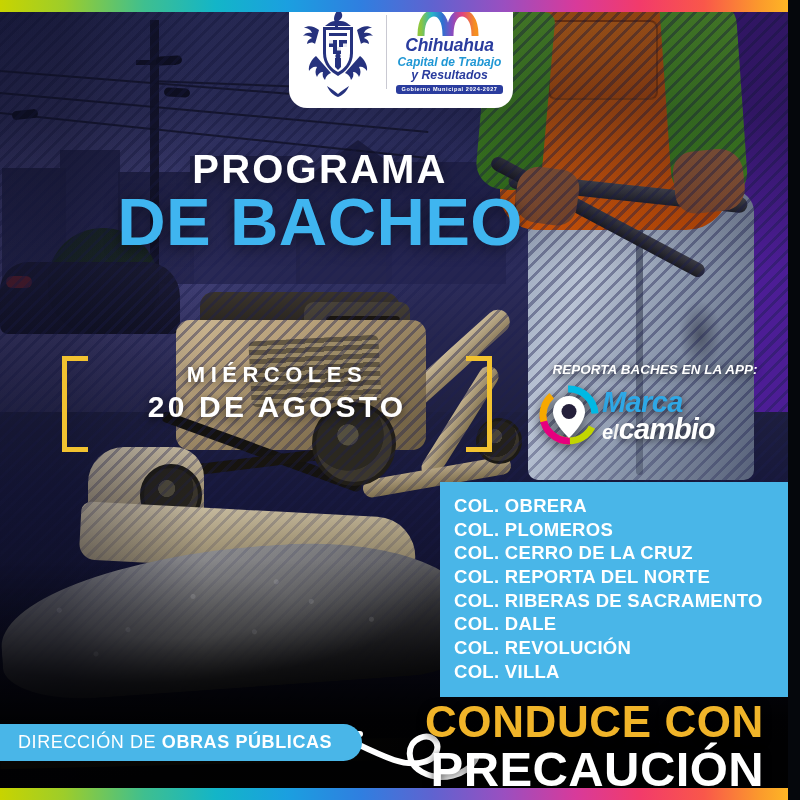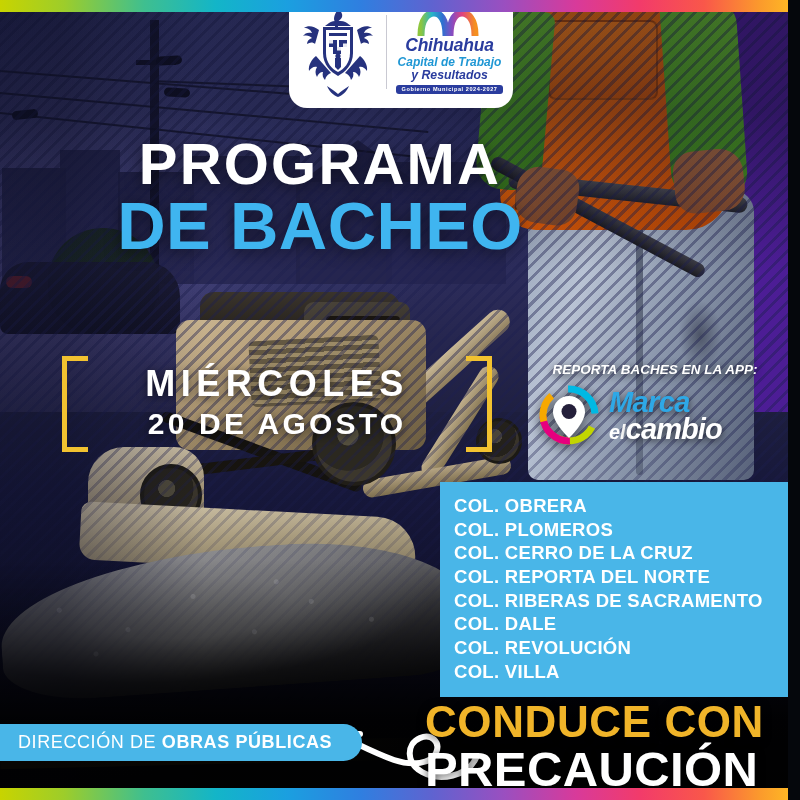--- a/index.html
+++ b/index.html
@@ -263,54 +263,55 @@
     line-height:1.08; white-space:nowrap;
   }
   .chi-gob {
     margin-top:3px; font-size:5.6px; font-weight:bold; letter-spacing:.55px;
     color:#ffffff; background:#2a3c9e; border-radius:3px; padding:1.5px 6px; white-space:nowrap;
   }
 
   
   .headline { position:absolute; left:0; top:136px; width:640px; z-index:20; text-align:center; }
   .h-programa {
-    color:#ffffff; font-size:58px; font-weight:bold; letter-spacing:2.2px; line-height:.96;
+    color:#ffffff; font-size:40px; font-weight:bold; letter-spacing:2.2px; line-height:.96;
     text-shadow:0 3px 16px rgba(0,0,0,.55);
+    margin-top:14px;
   }
   .h-emergente {
     color:#3fb5f0; font-size:67px; font-weight:bold; letter-spacing:.4px; line-height:1.0;
     margin-top:4px; text-shadow:0 3px 16px rgba(0,0,0,.5);
   }
   .h-bacheo {
     color:#3fb5f0; font-size:67px; font-weight:bold; letter-spacing:.4px; line-height:1.0;
     text-shadow:0 3px 16px rgba(0,0,0,.5);
   }
 
   
   .date-wrap { position:absolute; left:62px; top:356px; width:430px; height:96px; z-index:20; }
   .brk { position:absolute; top:0; width:26px; height:96px; border:5px solid #f2c230; }
   .brk-l { left:0;  border-right:none; }
   .brk-r { right:0; border-left:none; }
   .date-text { position:absolute; left:40px; top:6px; width:350px; text-align:center; }
   .d-line1 {
-    color:#ffffff; font-size:36px; font-weight:bold; letter-spacing:5.5px; line-height:1.22;
+    color:#ffffff; font-size:22px; font-weight:bold; letter-spacing:5.5px; line-height:1.22;
     text-shadow:0 2px 10px rgba(0,0,0,.65);
   }
   .d-line2 {
     color:#ffffff; font-size:30px; font-weight:bold; letter-spacing:3.2px; line-height:1.22;
     text-shadow:0 2px 10px rgba(0,0,0,.65);
   }
 
   
   .app-wrap { position:absolute; left:524px; top:362px; width:262px; z-index:20; }
   .app-label {
     color:#ffffff; font-size:13.4px; font-weight:bold; font-style:italic; letter-spacing:.1px;
     text-align:center; text-shadow:0 2px 8px rgba(0,0,0,.8); white-space:nowrap;
   }
-  .app-logo { display:flex; align-items:center; gap:9px; margin-top:8px; padding-left:14px; }
+  .app-logo { display:flex; align-items:center; gap:2px; margin-top:8px; padding-left:14px; }
   .pin-svg { width:62px; height:62px; flex:0 0 auto; filter:drop-shadow(0 2px 6px rgba(0,0,0,.6)); }
   .app-name { line-height:.92; }
   .app-marca {
     font-size:29px; font-weight:bold; font-style:italic; color:#2ea8e6;
     letter-spacing:-.6px; text-shadow:0 2px 7px rgba(0,0,0,.65);
   }
   .app-cambio { font-size:29px; font-weight:bold; font-style:italic; letter-spacing:-.9px;
     text-shadow:0 2px 7px rgba(0,0,0,.65); color:#ffffff; }
   .app-el { font-size:20px; font-weight:bold; font-style:italic; color:#ffffff; }
 
@@ -328,21 +329,21 @@
   .obras-badge {
     position:absolute; left:-16px; top:724px; z-index:25;
     background:#49b6e8; border-radius:0 22px 22px 0;
     padding:8px 30px 8px 34px; white-space:nowrap;
   }
   .obras-light { color:#ffffff; font-size:18px; font-weight:normal; letter-spacing:.6px; }
   .obras-bold  { color:#ffffff; font-size:18px; font-weight:bold;   letter-spacing:.6px; }
 
   .arrow-svg { position:absolute; left:300px; top:700px; width:190px; height:92px; z-index:24; }
 
-  .conduce-wrap { position:absolute; right:24px; top:700px; z-index:25; text-align:left; }
+  .conduce-wrap { position:absolute; right:24px; top:700px; z-index:25; text-align:right; }
   .c-line1 {
     color:#f0b429; font-size:44px; font-weight:bold; letter-spacing:.6px; line-height:1.0;
     text-shadow:0 2px 10px rgba(0,0,0,.7);
   }
   .c-line2 {
     color:#ffffff; font-size:49px; font-weight:bold; letter-spacing:.4px; line-height:1.02;
     margin-top:1px; text-shadow:0 2px 10px rgba(0,0,0,.7);
   }
 </style>
 </head>

